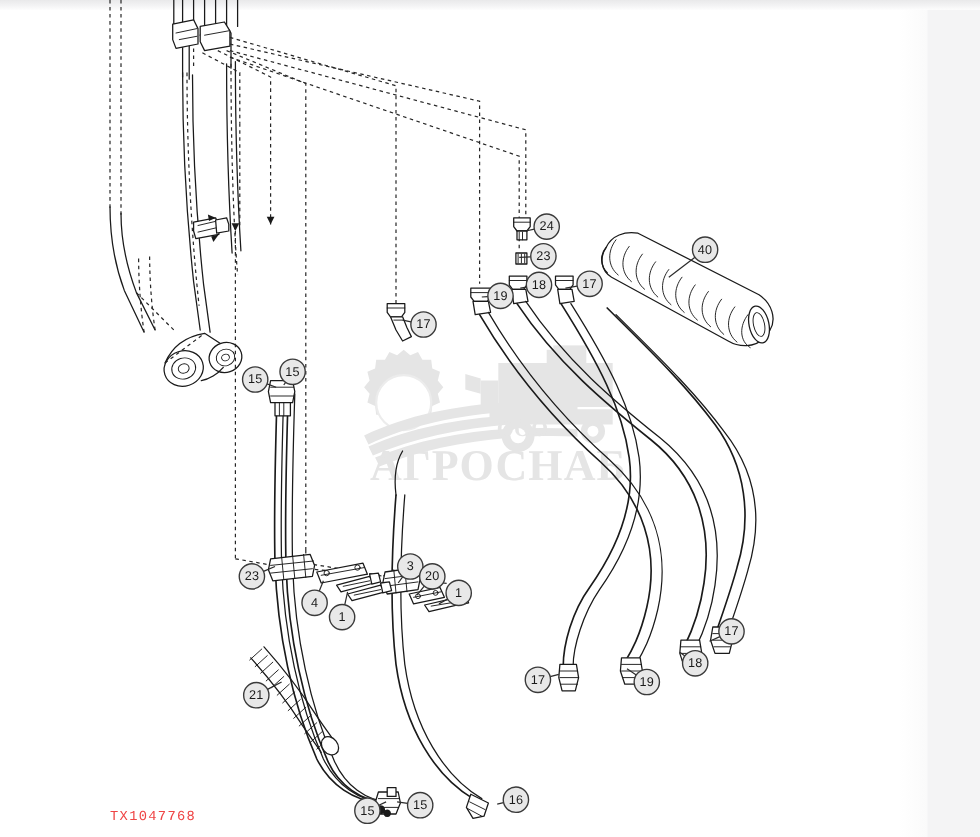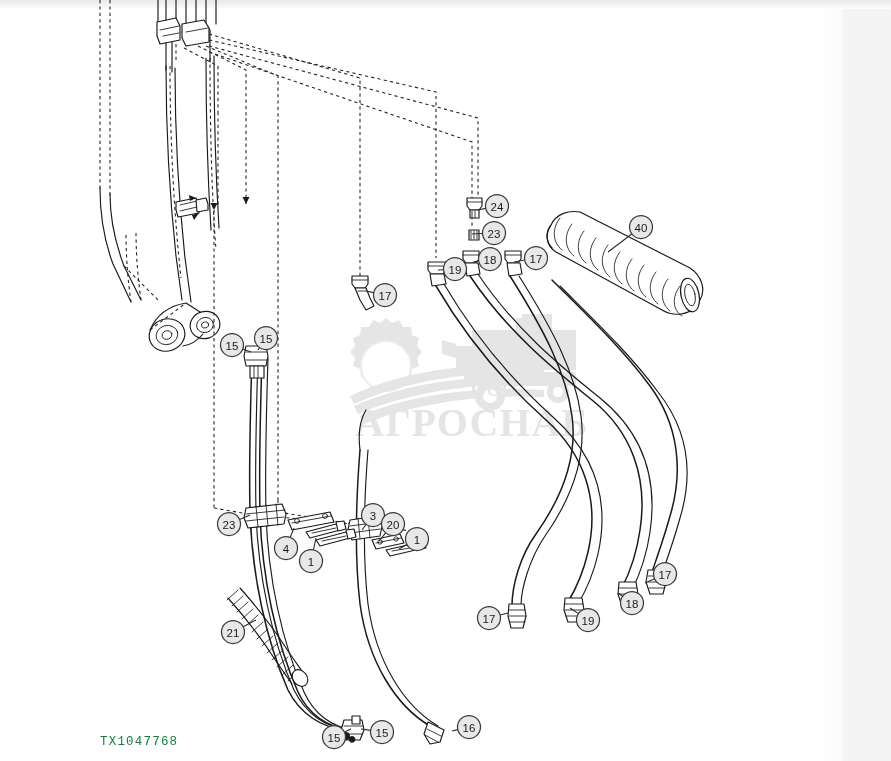--- a/index.html
+++ b/index.html
@@ -25,26 +25,26 @@
   }
   .edge-right-fade{
     position:absolute;right:48px;top:9px;width:26px;height:752px;
     background:linear-gradient(to right,#ffffff,#fafafa);
     pointer-events:none;
   }
   svg.art{position:absolute;left:0;top:0;width:891px;height:761px;}
   .partno{
     position:absolute;left:100px;top:735px;
     font-family:"Liberation Mono", monospace;
-    font-size:12.5px;letter-spacing:1.2px;color:#15803d;
+    font-size:12.5px;letter-spacing:1.2px;color:#ef4444;
     white-space:nowrap;
   }
   
   .wm{
-    position:absolute;left:344px;top:300px;width:250px;height:155px;
+    position:absolute;left:325px;top:300px;width:250px;height:155px;
     pointer-events:none;
   }
 </style>
 </head>
 <body>
 
 <div id="sheet">
 
   <div class="edge-top"></div>
   <div class="edge-right-fade"></div>

